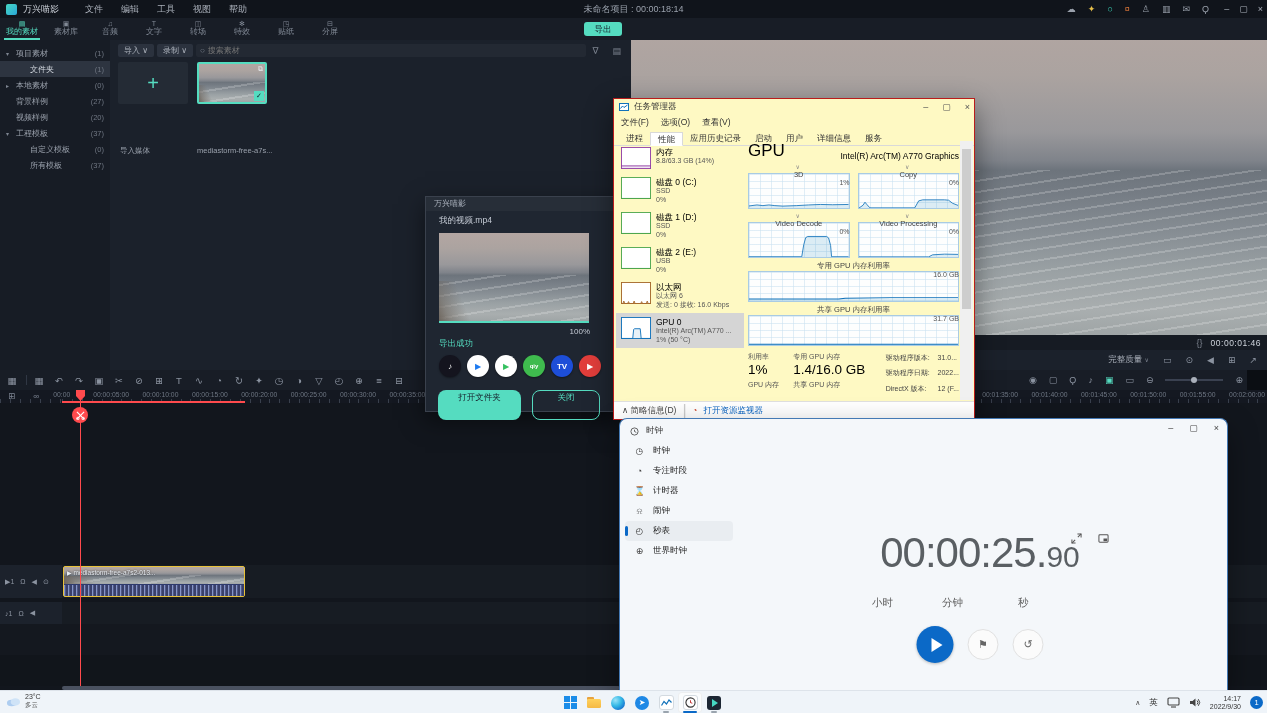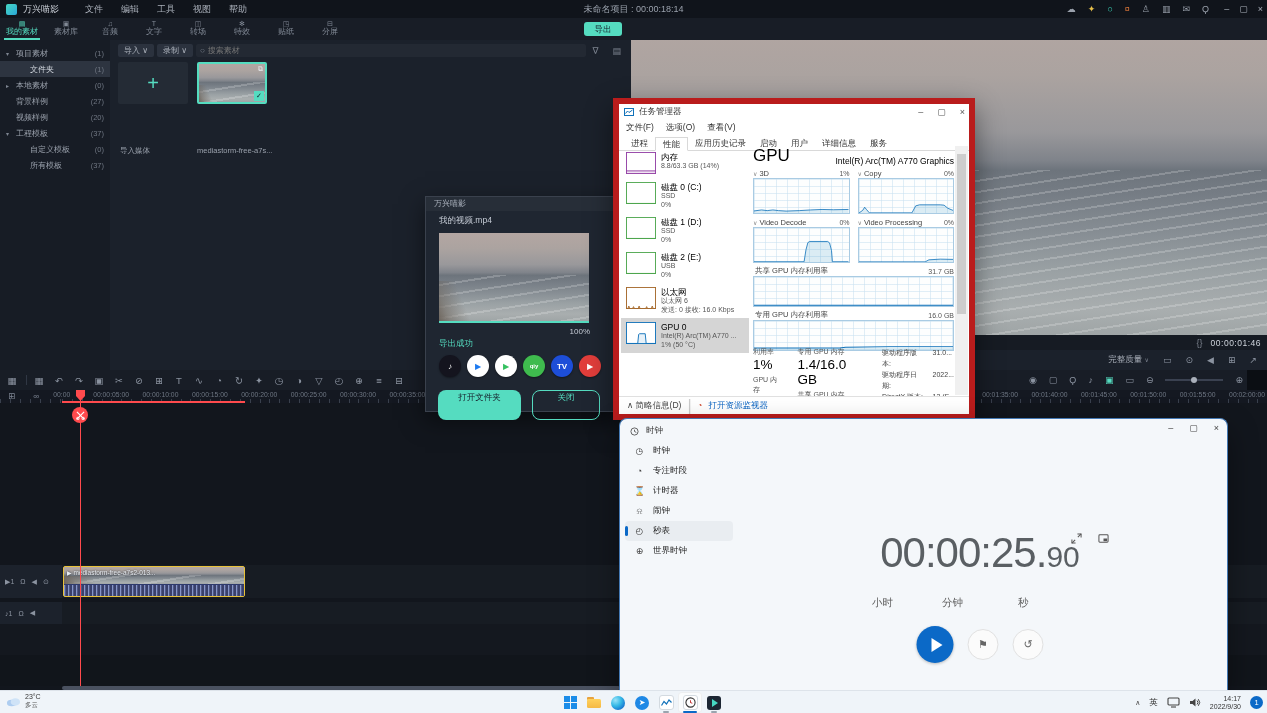--- a/index.html
+++ b/index.html
@@ -113,21 +113,21 @@
 .xdlg-pct { position:absolute; right:29px; top:130px; font-size:8px; color:#c6ccd6;}
 .xdlg-status { position:absolute; left:13px; top:141px; font-size:8.5px; color:#55dcc0;}
 .xdlg-share { position:absolute; left:13px; top:158px; display:flex; gap:6px;}
 .xshare { width:22px; height:22px; border-radius:50%; display:flex; align-items:center; justify-content:center; font-size:8px; font-weight:bold; cursor:pointer; box-shadow:0 1px 2px rgba(0,0,0,.4);}
 .xdlg-btns { position:absolute; left:12px; top:193px; display:flex; gap:11px;}
 .xbtn { height:30px; border-radius:8px; font-size:8.5px; line-height:15px; text-align:center; cursor:pointer;}
 .xbtn.primary { width:83px; background:#55dcc0; color:#16202b;}
 .xbtn.ghost { width:68px; border:1px solid #55dcc0; color:#55dcc0; line-height:13px;}
 
 
-.tm { position:absolute; left:613px; top:98px; width:362px; height:322px; background:#ffffff; border:6px solid #b91c1c; box-shadow:0 10px 26px rgba(0,0,0,.45); z-index:20; }
+.tm { position:absolute; left:613px; top:98px; width:362px; height:322px; background:#fef9c3; border:1px solid #b91c1c; box-shadow:0 10px 26px rgba(0,0,0,.45); z-index:20; }
 .tm-title { height:16px; display:flex; align-items:center; padding-left:5px; gap:5px;}
 .tm-title .t { font-size:8.5px; color:#333;}
 .tm-ctl { position:absolute; right:4px; top:0; display:flex; gap:14px;}
 .tm-ctl span { font-size:9px; color:#555; line-height:16px; cursor:pointer;}
 .tm-menu { display:flex; gap:12px; padding:2px 0 2px 7px;}
 .tm-menu span { font-size:8.5px; color:#333; cursor:pointer;}
 .tm-tabs { display:flex; padding-left:5px; border-bottom:1px solid #d9d9d9; height:15px;}
 .tm-tab { font-size:8.5px; color:#333; padding:1px 7px; cursor:pointer; position:relative; top:1px;}
 .tm-tab.active { border:1px solid #d9d9d9; border-bottom:1px solid #fff; background:#fff;}
 .tm-side { position:absolute; left:2px; top:44px; width:128px; bottom:19px; overflow:hidden;}
@@ -136,21 +136,21 @@
 .tm-item svg { width:30px; height:22px; flex:none;}
 .tm-item .tt { font-size:8.5px; color:#000; line-height:10px;}
 .tm-item .l1,.tm-item .l2 { font-size:7px; color:#555; line-height:8.5px; white-space:nowrap;}
 .tm-item .l1:empty,.tm-item .l2:empty { display:none;}
 .tm-main { position:absolute; left:134px; top:42px; right:15px; bottom:19px;}
 .tm-gpuhead { display:flex; justify-content:space-between; align-items:flex-end; margin-bottom:2px;}
 .tm-gpuhead .h { font-size:17px; font-weight:400; color:#000;}
 .tm-gpuhead .n { font-size:8.5px; color:#000;}
 .tm-charts { display:grid; grid-template-columns:1fr 1fr; column-gap:8px; row-gap:3px;}
 .tm-chart.wide { grid-column:1 / -1;}
-.tm-chart-head { display:flex; font-size:7.5px; color:#444; height:10px; align-items:center;}
+.tm-chart-head { display:flex; font-size:7.5px; color:#444; height:10px; align-items:center;flex-direction:column;}
 .tm-chart-head .caret { color:#888; margin-right:2px; font-size:6px;}
 .tm-chart-head .val { margin-left:auto; font-size:7px; color:#555;}
 .tm-chart svg { display:block; width:100%; height:36px; border:1px solid #a9cbe3; background:
   repeating-linear-gradient(90deg, rgba(200,224,240,.55) 0 1px, transparent 1px 11px),
   repeating-linear-gradient(180deg, rgba(200,224,240,.55) 0 1px, transparent 1px 7px), #fdfefe;}
 .tm-chart.wide svg { height:31px;}
 .cfill { fill:rgba(17,125,187,.14); stroke:none;}
 .cline { fill:none; stroke:#1172ba; stroke-width:1;}
 .tm-stats { position:absolute; left:134px; bottom:21px; right:15px; height:46px; display:flex;}
 .tm-col { margin-right:14px;}
@@ -700,38 +700,38 @@
             </div>
             <svg preserveAspectRatio="none" viewBox="0 0 100 50">
               <polygon class="cfill" points="0,49.8 70,49.8 74,46.8 86,45.8 100,46.2 100,50 0,50"></polygon>
               <polyline class="cline" points="0,49.8 70,49.8 74,46.8 86,45.8 100,46.2"></polyline>
             </svg>
           </div>
 
           <div class="tm-chart wide">
             <div class="tm-chart-head">
               <span class="caret"></span>
+              <span>专用 GPU 内存利用率</span>
+              <span class="val">16.0 GB</span>
+            </div>
+            <svg preserveAspectRatio="none" viewBox="0 0 100 30">
+              <polygon class="cfill" points="0,27.9 43,27.9 46,27.2 68,26.5 100,26.5 100,30 0,30"></polygon>
+              <polyline class="cline" points="0,27.9 43,27.9 46,27.2 68,26.5 100,26.5"></polyline>
+            </svg>
+          </div>
+
+          <div class="tm-chart wide">
+            <div class="tm-chart-head">
+              <span class="caret"></span>
               <span>共享 GPU 内存利用率</span>
               <span class="val">31.7 GB</span>
             </div>
             <svg preserveAspectRatio="none" viewBox="0 0 100 30">
               <polygon class="cfill" points="0,29.2 100,29.2 100,30 0,30"></polygon>
               <polyline class="cline" points="0,29.2 100,29.2"></polyline>
-            </svg>
-          </div>
-
-          <div class="tm-chart wide">
-            <div class="tm-chart-head">
-              <span class="caret"></span>
-              <span>专用 GPU 内存利用率</span>
-              <span class="val">16.0 GB</span>
-            </div>
-            <svg preserveAspectRatio="none" viewBox="0 0 100 30">
-              <polygon class="cfill" points="0,27.9 43,27.9 46,27.2 68,26.5 100,26.5 100,30 0,30"></polygon>
-              <polyline class="cline" points="0,27.9 43,27.9 46,27.2 68,26.5 100,26.5"></polyline>
             </svg>
           </div>
         </div>
     </div>
 
     <div class="tm-stats">
       <div class="tm-col">
         <div class="sl">利用率</div>
         <div class="sv">1%</div>
         <div class="sl">GPU 内存</div>

